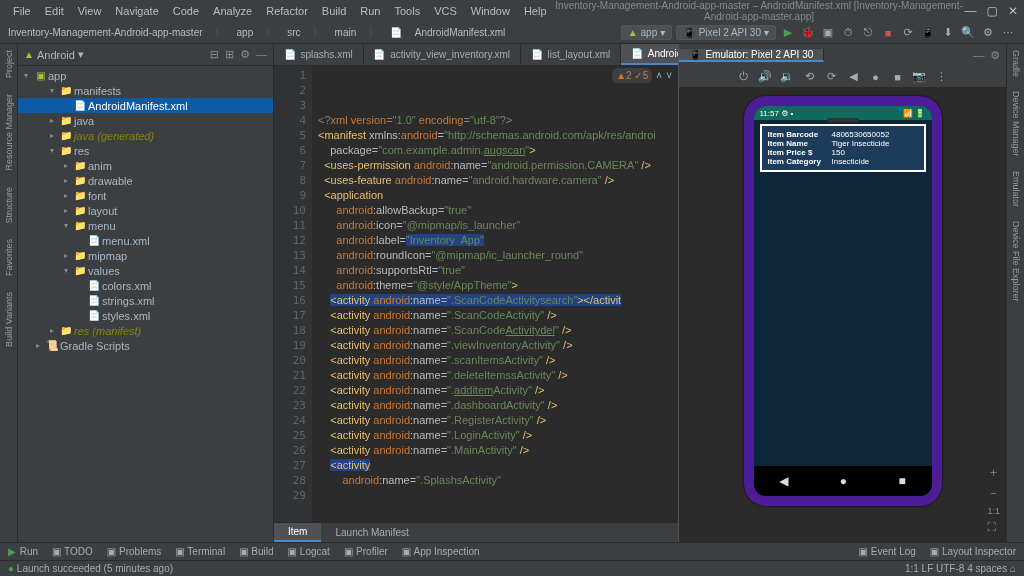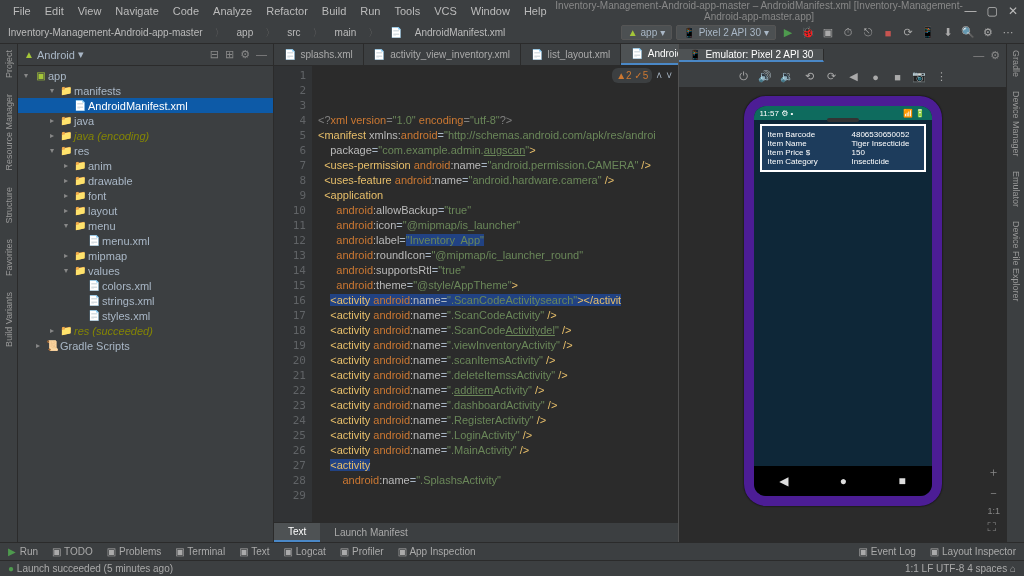--- a/index.html
+++ b/index.html
@@ -69,21 +69,21 @@
 .emulator-body { flex: 1; display: flex; align-items: flex-start; justify-content: center; padding-top: 8px; position: relative; }
 .phone-frame { width: 198px; height: 410px; background: #4c1d95; border-radius: 22px; padding: 10px; position: relative; box-shadow: 0 0 2px #000; }
 .phone-screen { width: 100%; height: 100%; background: #0e2738; border-radius: 12px; overflow: hidden; display: flex; flex-direction: column; }
 .speaker { position: absolute; top: 22px; left: 50%; transform: translateX(-50%); width: 32px; height: 4px; background: #333; border-radius: 2px; }
 .status-bar { height: 14px; background: #0e6b5e; display: flex; align-items: center; justify-content: space-between; padding: 0 6px; color: #fff; font-size: 8px; }
 .app-header { height: 28px; background: #0e8b7a; display: flex; align-items: center; padding: 0 8px; color: #fff; font-weight: bold; font-size: 11px; }
 .summary-bar { height: 22px; background: #173a5a; display: flex; align-items: center; padding: 0 6px; color: #fff; font-size: 9px; font-weight: bold; }
 .summary-bar .red { color: #ff3b30; }
 .item-card { margin: 4px 6px; border: 2px solid #fff; background: #1d3c5c; padding: 4px 6px; color: #fff; font-size: 8px; }
 .item-row { display: flex; }
-.item-label { width: 84px; font-weight: normal; }
+.item-label { width: 64px; font-weight: bold; }
 .phone-nav { margin-top: auto; height: 30px; background: #000; display: flex; align-items: center; justify-content: space-around; color: #ddd; font-size: 12px; }
 .zoom-controls { position: absolute; right: 6px; bottom: 8px; display: flex; flex-direction: column; gap: 4px; color: #888; font-size: 12px; }
 
 
 .bottom-tabs { height: 18px; background: #3c3f41; display: flex; align-items: center; border-top: 1px solid #2b2b2b; gap: 14px; padding: 0 8px; }
 .bottom-tab { display: flex; align-items: center; gap: 4px; font-size: 10px; color: #aaa; cursor: pointer; }
 .status-bar-ide { height: 16px; background: #3c3f41; display: flex; align-items: center; padding: 0 8px; font-size: 10px; color: #aaa; border-top: 1px solid #2b2b2b; }
 </style>
 </head>
 <body>
@@ -149,38 +149,38 @@
       </span>
     </div>
     <div class="tree" id="treehost">
         <div class="tree-item" style="padding-left: 6px;"><span class="tree-arrow">▾</span><span class="tree-icon" style="color:#a4c639">▣</span> app</div>
         <div class="tree-item" style="padding-left: 32px;"><span class="tree-arrow">▾</span><span class="tree-icon folder-icon">📁</span> manifests</div>
         <div class="tree-item selected" style="padding-left: 46px;"><span class="tree-arrow"></span><span class="tree-icon xml-icon">📄</span> AndroidManifest.xml</div>
         <div class="tree-item" style="padding-left: 32px;"><span class="tree-arrow">▸</span><span class="tree-icon folder-icon">📁</span> java</div>
         <div class="tree-item" style="padding-left: 32px;">
           <span class="tree-arrow">▸</span>
           <span class="tree-icon folder-icon">📁</span> 
-          <span class="gen-text">java (encoding)</span>
+          <span class="gen-text">java (generated)</span>
         </div>
         <div class="tree-item" style="padding-left: 32px;"><span class="tree-arrow">▾</span><span class="tree-icon folder-icon">📁</span> res</div>
         <div class="tree-item" style="padding-left: 46px;"><span class="tree-arrow">▸</span><span class="tree-icon folder-icon">📁</span> anim</div>
         <div class="tree-item" style="padding-left: 46px;"><span class="tree-arrow">▸</span><span class="tree-icon folder-icon">📁</span> drawable</div>
         <div class="tree-item" style="padding-left: 46px;"><span class="tree-arrow">▸</span><span class="tree-icon folder-icon">📁</span> font</div>
         <div class="tree-item" style="padding-left: 46px;"><span class="tree-arrow">▸</span><span class="tree-icon folder-icon">📁</span> layout</div>
         <div class="tree-item" style="padding-left: 46px;"><span class="tree-arrow">▾</span><span class="tree-icon folder-icon">📁</span> menu</div>
         <div class="tree-item" style="padding-left: 60px;"><span class="tree-arrow"></span><span class="tree-icon xml-icon">📄</span> menu.xml</div>
         <div class="tree-item" style="padding-left: 46px;"><span class="tree-arrow">▸</span><span class="tree-icon folder-icon">📁</span> mipmap</div>
         <div class="tree-item" style="padding-left: 46px;"><span class="tree-arrow">▾</span><span class="tree-icon folder-icon">📁</span> values</div>
         <div class="tree-item" style="padding-left: 60px;"><span class="tree-arrow"></span><span class="tree-icon xml-icon">📄</span> colors.xml</div>
         <div class="tree-item" style="padding-left: 60px;"><span class="tree-arrow"></span><span class="tree-icon xml-icon">📄</span> strings.xml</div>
         <div class="tree-item" style="padding-left: 60px;"><span class="tree-arrow"></span><span class="tree-icon xml-icon">📄</span> styles.xml</div>
         <div class="tree-item" style="padding-left: 32px;">
           <span class="tree-arrow">▸</span>
           <span class="tree-icon folder-icon">📁</span> 
-          <span class="gen-text">res (succeeded)</span>
+          <span class="gen-text">res (manifest)</span>
         </div>
         <div class="tree-item" style="padding-left: 18px;"><span class="tree-arrow">▸</span><span class="tree-icon ">📜</span> Gradle Scripts</div>
       </div>
   </div>
 
   <div class="editor-panel">
     <div class="editor-tabs" id="tabhost">
         <div class="editor-tab"><span class="xml-icon">📄</span>splashs.xml</div>
         <div class="editor-tab"><span class="xml-icon">📄</span>activity_view_inventory.xml</div>
         <div class="editor-tab"><span class="xml-icon">📄</span>list_layout.xml</div>
@@ -190,21 +190,21 @@
       <div class="gutter" id="gutterhost">1<br>2<br>3<br>4<br>5<br>6<br>7<br>8<br>9<br>10<br>11<br>12<br>13<br>14<br>15<br>16<br>17<br>18<br>19<br>20<br>21<br>22<br>23<br>24<br>25<br>26<br>27<br>28<br>29<br></div>
       <div class="code" id="codehost">
         <div class="code-top-bar">
           <span class="warn-badge">▲2 ✓5</span>
           <span>˄</span>
           <span>˅</span>
         </div>
       <div><span class="pi">&lt;?</span><span class="kw">xml version</span><span class="pi">=</span><span class="str">"1.0"</span> <span class="kw">encoding</span><span class="pi">=</span><span class="str">"utf-8"</span><span class="pi">?&gt;</span></div><div><span class="tag">&lt;manifest</span> <span class="attr">xmlns:</span><span class="kw">android</span>=<span class="str">"http://schemas.android.com/apk/res/androi</span></div><div>    <span class="attr">package</span>=<span class="str">"com.example.admin.<span class="under">augscan</span>"</span><span class="tag">&gt;</span></div><div></div><div>  <span class="tag">&lt;uses-permission</span> <span class="kw">android</span><span class="attr">:name</span>=<span class="str">"android.permission.CAMERA"</span> <span class="tag">/&gt;</span></div><div></div><div>  <span class="tag">&lt;uses-feature</span> <span class="kw">android</span><span class="attr">:name</span>=<span class="str">"android.hardware.camera"</span> <span class="tag">/&gt;</span></div><div></div><div></div><div>  <span class="tag">&lt;application</span></div><div>      <span class="kw">android</span><span class="attr">:allowBackup</span>=<span class="str">"true"</span></div><div>      <span class="kw">android</span><span class="attr">:icon</span>=<span class="str">"@mipmap/is_launcher"</span></div><div>      <span class="kw">android</span><span class="attr">:label</span>=<span class="highl str">"Inventory  App"</span></div><div>      <span class="kw">android</span><span class="attr">:roundIcon</span>=<span class="str">"@mipmap/ic_launcher_round"</span></div><div>      <span class="kw">android</span><span class="attr">:supportsRtl</span>=<span class="str">"true"</span></div><div>      <span class="kw">android</span><span class="attr">:theme</span>=<span class="str">"@style/AppTheme"</span><span class="tag">&gt;</span></div><div>    <span class="highl"><span class="tag">&lt;activity</span> <span class="kw">android</span><span class="attr">:name</span>=<span class="str">".ScanCodeActivitysearch"</span><span class="tag">&gt;&lt;/activit</span></span></div><div>    <span class="tag">&lt;activity</span> <span class="kw">android</span><span class="attr">:name</span>=<span class="str">".ScanCodeActivity"</span> <span class="tag">/&gt;</span></div><div>    <span class="tag">&lt;activity</span> <span class="kw">android</span><span class="attr">:name</span>=<span class="str">".ScanCode<span class="under">Activitydel</span>"</span> <span class="tag">/&gt;</span></div><div>    <span class="tag">&lt;activity</span> <span class="kw">android</span><span class="attr">:name</span>=<span class="str">".viewInventoryActivity"</span> <span class="tag">/&gt;</span></div><div>    <span class="tag">&lt;activity</span> <span class="kw">android</span><span class="attr">:name</span>=<span class="str">".scanItemsActivity"</span> <span class="tag">/&gt;</span></div><div>    <span class="tag">&lt;activity</span> <span class="kw">android</span><span class="attr">:name</span>=<span class="str">".deleteItemssActivity"</span> <span class="tag">/&gt;</span></div><div>    <span class="tag">&lt;activity</span> <span class="kw">android</span><span class="attr">:name</span>=<span class="str">".<span class="under">additem</span>Activity"</span> <span class="tag">/&gt;</span></div><div>    <span class="tag">&lt;activity</span> <span class="kw">android</span><span class="attr">:name</span>=<span class="str">".dashboardActivity"</span> <span class="tag">/&gt;</span></div><div>    <span class="tag">&lt;activity</span> <span class="kw">android</span><span class="attr">:name</span>=<span class="str">".RegisterActivity"</span> <span class="tag">/&gt;</span></div><div>    <span class="tag">&lt;activity</span> <span class="kw">android</span><span class="attr">:name</span>=<span class="str">".LoginActivity"</span> <span class="tag">/&gt;</span></div><div>    <span class="tag">&lt;activity</span> <span class="kw">android</span><span class="attr">:name</span>=<span class="str">".MainActivity"</span> <span class="tag">/&gt;</span></div><div>    <span class="highl tag">&lt;activity</span></div><div>        <span class="kw">android</span><span class="attr">:name</span>=<span class="str">".SplashsActivity"</span></div></div>
     </div>
     <div class="editor-bottom-tabs" id="ebthost">
-        <div class="editor-bottom-tab active">Text</div>
+        <div class="editor-bottom-tab active">Item</div>
         <div class="editor-bottom-tab">Launch Manifest</div>
       </div>
   </div>
 
   <div class="emulator-panel">
     <div class="emulator-tabs">
       <div class="editor-tab active">📱 <span>Emulator:  Pixel 2 API 30</span></div>
       <span style="margin-left:auto;padding:0 6px;display:flex;gap:6px;color:#888">
         <span>—</span>
         <span>⚙</span>
@@ -270,21 +270,21 @@
     <span class="vlabel">Emulator</span>
     <span class="vlabel">Device File Explorer</span>
   </div>
 </div>
 
 <div class="bottom-tabs" id="bthost">
 <span class="bottom-tab"><span style="color:#4e9a4e">▶</span> Run</span>
     <span class="bottom-tab">▣ TODO</span>
     <span class="bottom-tab">▣ Problems</span>
     <span class="bottom-tab">▣ Terminal</span>
-    <span class="bottom-tab">▣ Text</span>
+    <span class="bottom-tab">▣ Build</span>
     <span class="bottom-tab">▣ Logcat</span>
     <span class="bottom-tab">▣ Profiler</span>
     <span class="bottom-tab">▣ App Inspection</span>
     <span style="margin-left: auto;"></span>
     <span class="bottom-tab">▣ Event Log</span>
     <span class="bottom-tab">▣ Layout Inspector</span>
   </div>
 <div class="status-bar-ide">
   <span style="color:#4e9a4e">●</span>&nbsp;<span>Launch succeeded (5 minutes ago)</span>
   <span style="margin-left:auto">1:1   LF   UTF-8    4 spaces   ⌂</span>

